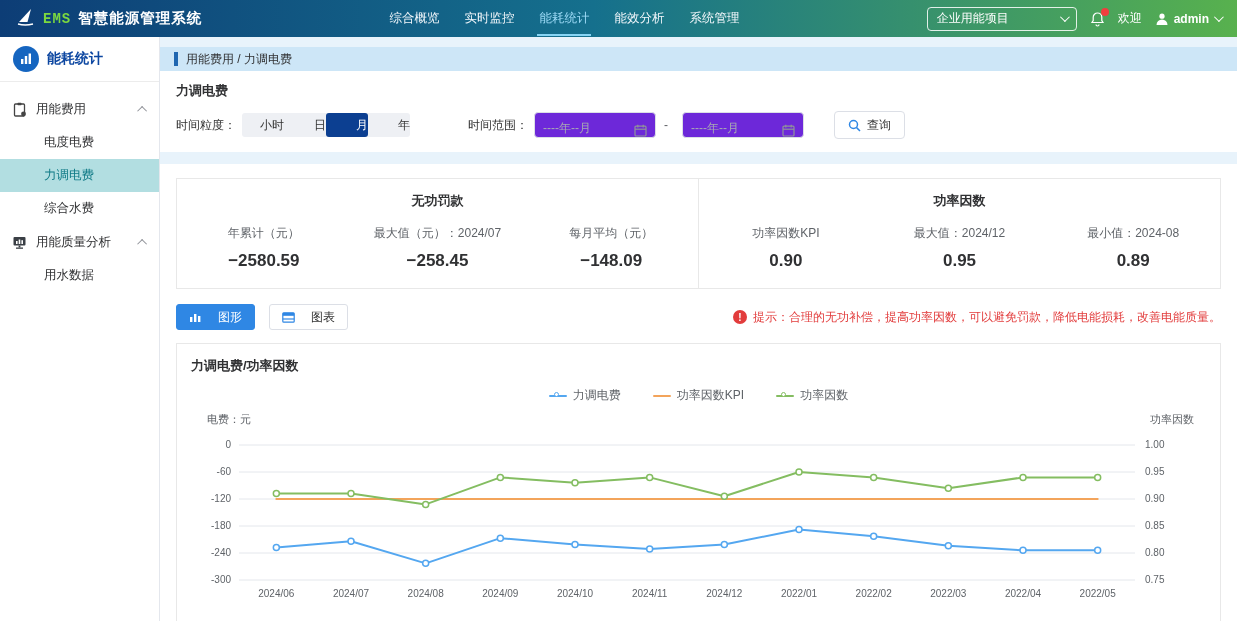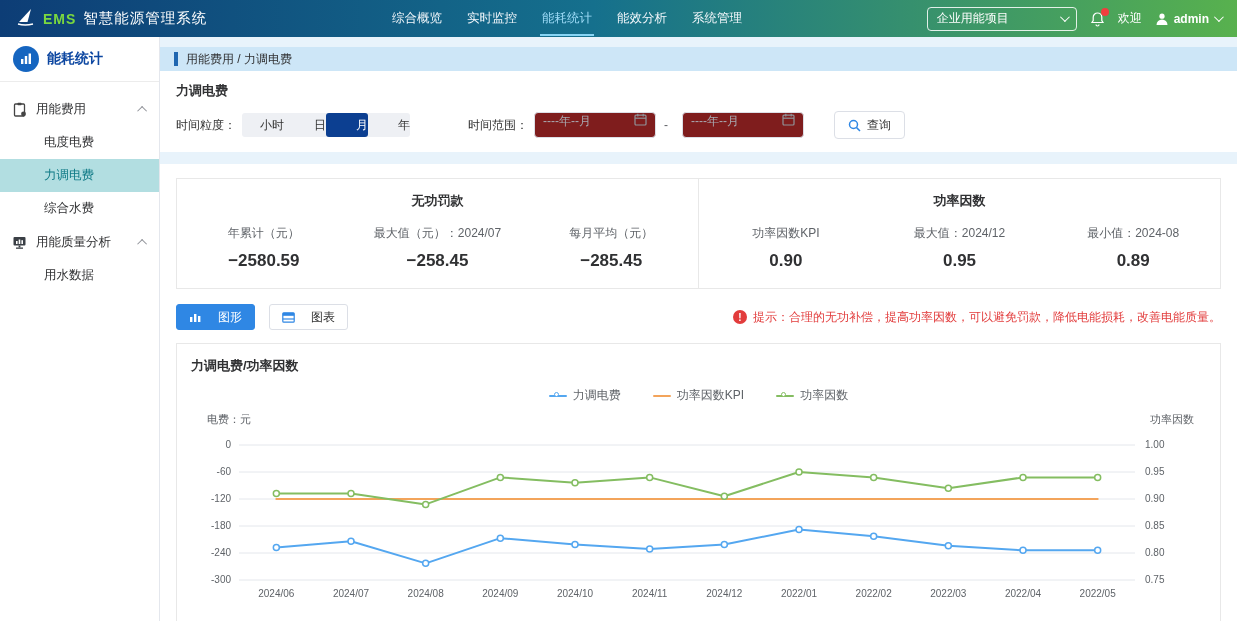--- a/index.html
+++ b/index.html
@@ -3,22 +3,22 @@
 <meta charset="utf-8">
 <style>
   * { margin:0; padding:0; box-sizing:border-box; }
   html,body { width:1237px; height:621px; overflow:hidden;
     font-family:"Liberation Sans","DejaVu Sans",sans-serif; font-size:12px; color:#303133; background:#fff; }
 
   
   .header { height:37px; display:flex; align-items:center;
     background:linear-gradient(90deg,#0d3d76 0%,#15708d 48%,#58b14e 100%); color:#fff; padding:0 16px; }
   .brand { display:flex; align-items:center; gap:7px; }
-  .brand .ems { color:#7bd83f; font-weight:bold; font-size:14px; letter-spacing:1px; }
-  .brand .apptitle { color:#fff; font-weight:normal; font-size:14.5px; letter-spacing:1px; }
+  .brand .ems { color:#7bd83f; font-weight:bold; font-size:14px; letter-spacing:1px;font-family:Liberation Mono, monospace; }
+  .brand .apptitle { color:#fff; font-weight:bold; font-size:14.5px; letter-spacing:1px; }
   .topnav { display:flex; gap:21px; margin:0 auto; }
   .nav-item { color:#f2f7fb; font-size:12.5px; padding:9px 2px 7px; cursor:pointer; border-bottom:2px solid transparent; }
   .nav-item.active { color:#9fdcf8; border-bottom:2px solid #86d4f4; }
   .top-right { display:flex; align-items:center; gap:13px; }
   .proj-select { width:150px; height:24px; border:1px solid rgba(255,255,255,.85); border-radius:4px;
     display:flex; align-items:center; justify-content:space-between; padding:0 9px; cursor:pointer; }
   .chev { display:inline-block; width:7px; height:7px; border-right:1.5px solid currentColor; border-bottom:1.5px solid currentColor; }
   .chev.down { transform:rotate(45deg) translateY(-2px); }
   .chev.up { transform:rotate(-135deg) translateY(-2px); }
   .bell-wrap { position:relative; display:flex; cursor:pointer; }
@@ -47,22 +47,22 @@
   .bc-text { font-size:12px; color:#303133; }
 
   
   .filter-panel { background:#fff; padding:11px 16px 13px; flex-shrink:0; }
   .fp-title { font-size:13px; font-weight:bold; }
   .fp-row { display:flex; align-items:center; margin-top:11px; font-size:12px; color:#333; }
   .seg { display:flex; background:#eef0f4; border-radius:3px; margin-left:6px; }
   .seg-opt { width:42px; height:24px; line-height:24px; text-align:right; cursor:pointer; border-radius:3px; }
   .seg-opt.sel { background:#0c3f91; color:#fff; }
   .range-label { margin-left:58px; }
-  .date-input { width:122px; height:26px; border:1px solid #dcdfe6; border-radius:4px; background:#7f1d1d;
-    display:flex; align-items:flex-start; justify-content:space-between; padding:0 8px; color:#a8abb2; margin-left:6px; cursor:pointer; }
+  .date-input { width:122px; height:26px; border:1px solid #dcdfe6; border-radius:4px; background:#6d28d9;
+    display:flex; align-items:flex-end; justify-content:space-between; padding:0 8px; color:#a8abb2; margin-left:6px; cursor:pointer; }
   .dash { margin:0 8px; color:#606266; }
   .query-btn { margin-left:30px; height:28px; padding:0 13px; border:1px solid #dcdfe6; border-radius:4px; background:#fff;
     display:flex; align-items:center; gap:6px; font-size:12px; color:#333; cursor:pointer; }
 
   
   .main-panel { flex:1; background:#fff; margin-top:12px; padding:14px 16px; overflow:hidden; }
   .stats-card { border:1px solid #e8e8e8; display:flex; }
   .stats-half { flex:1; padding:13px 0 17px; }
   .stats-half + .stats-half { border-left:1px solid #e8e8e8; }
   .stats-title { text-align:center; font-size:13px; font-weight:bold; }
@@ -232,21 +232,21 @@
             <div class="stat">
               <div class="stat-label">年累计（元）</div>
               <div class="stat-value">−2580.59</div>
             </div>
             <div class="stat">
               <div class="stat-label">最大值（元）：2024/07</div>
               <div class="stat-value">−258.45</div>
             </div>
             <div class="stat">
               <div class="stat-label">每月平均（元）</div>
-              <div class="stat-value">−285.45</div>
+              <div class="stat-value">−148.09</div>
             </div>
           </div>
         </div>
         <div class="stats-half">
           <div class="stats-title">功率因数</div>
           <div class="stats-row">
             <div class="stat">
               <div class="stat-label">功率因数KPI</div>
               <div class="stat-value">0.90</div>
             </div>

